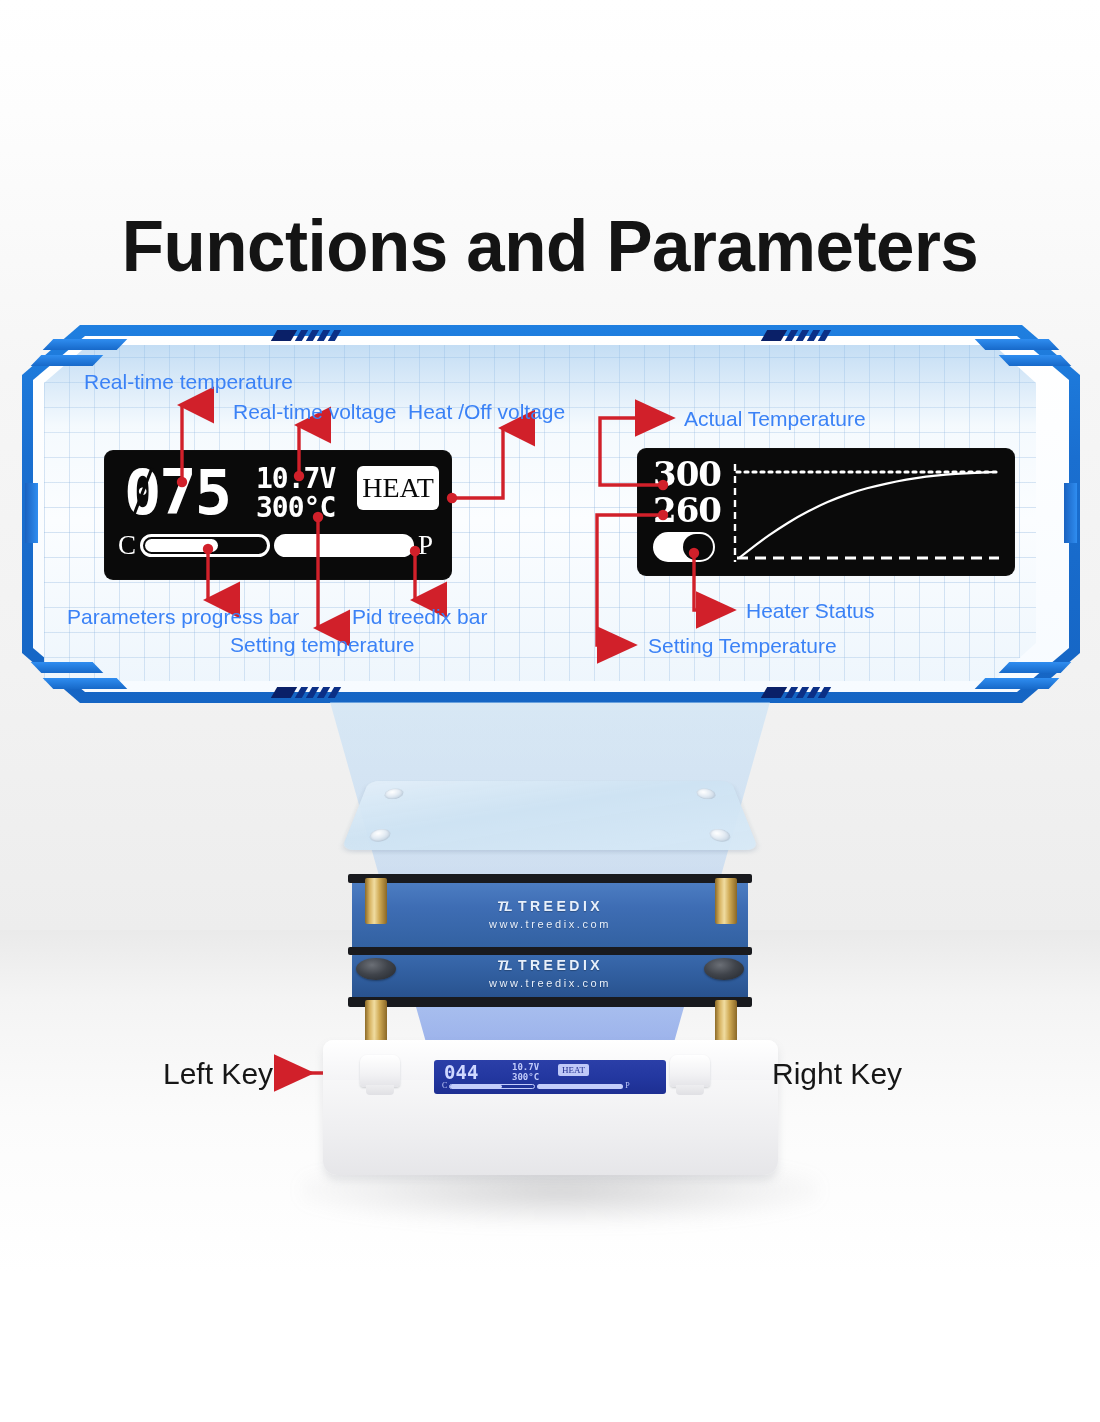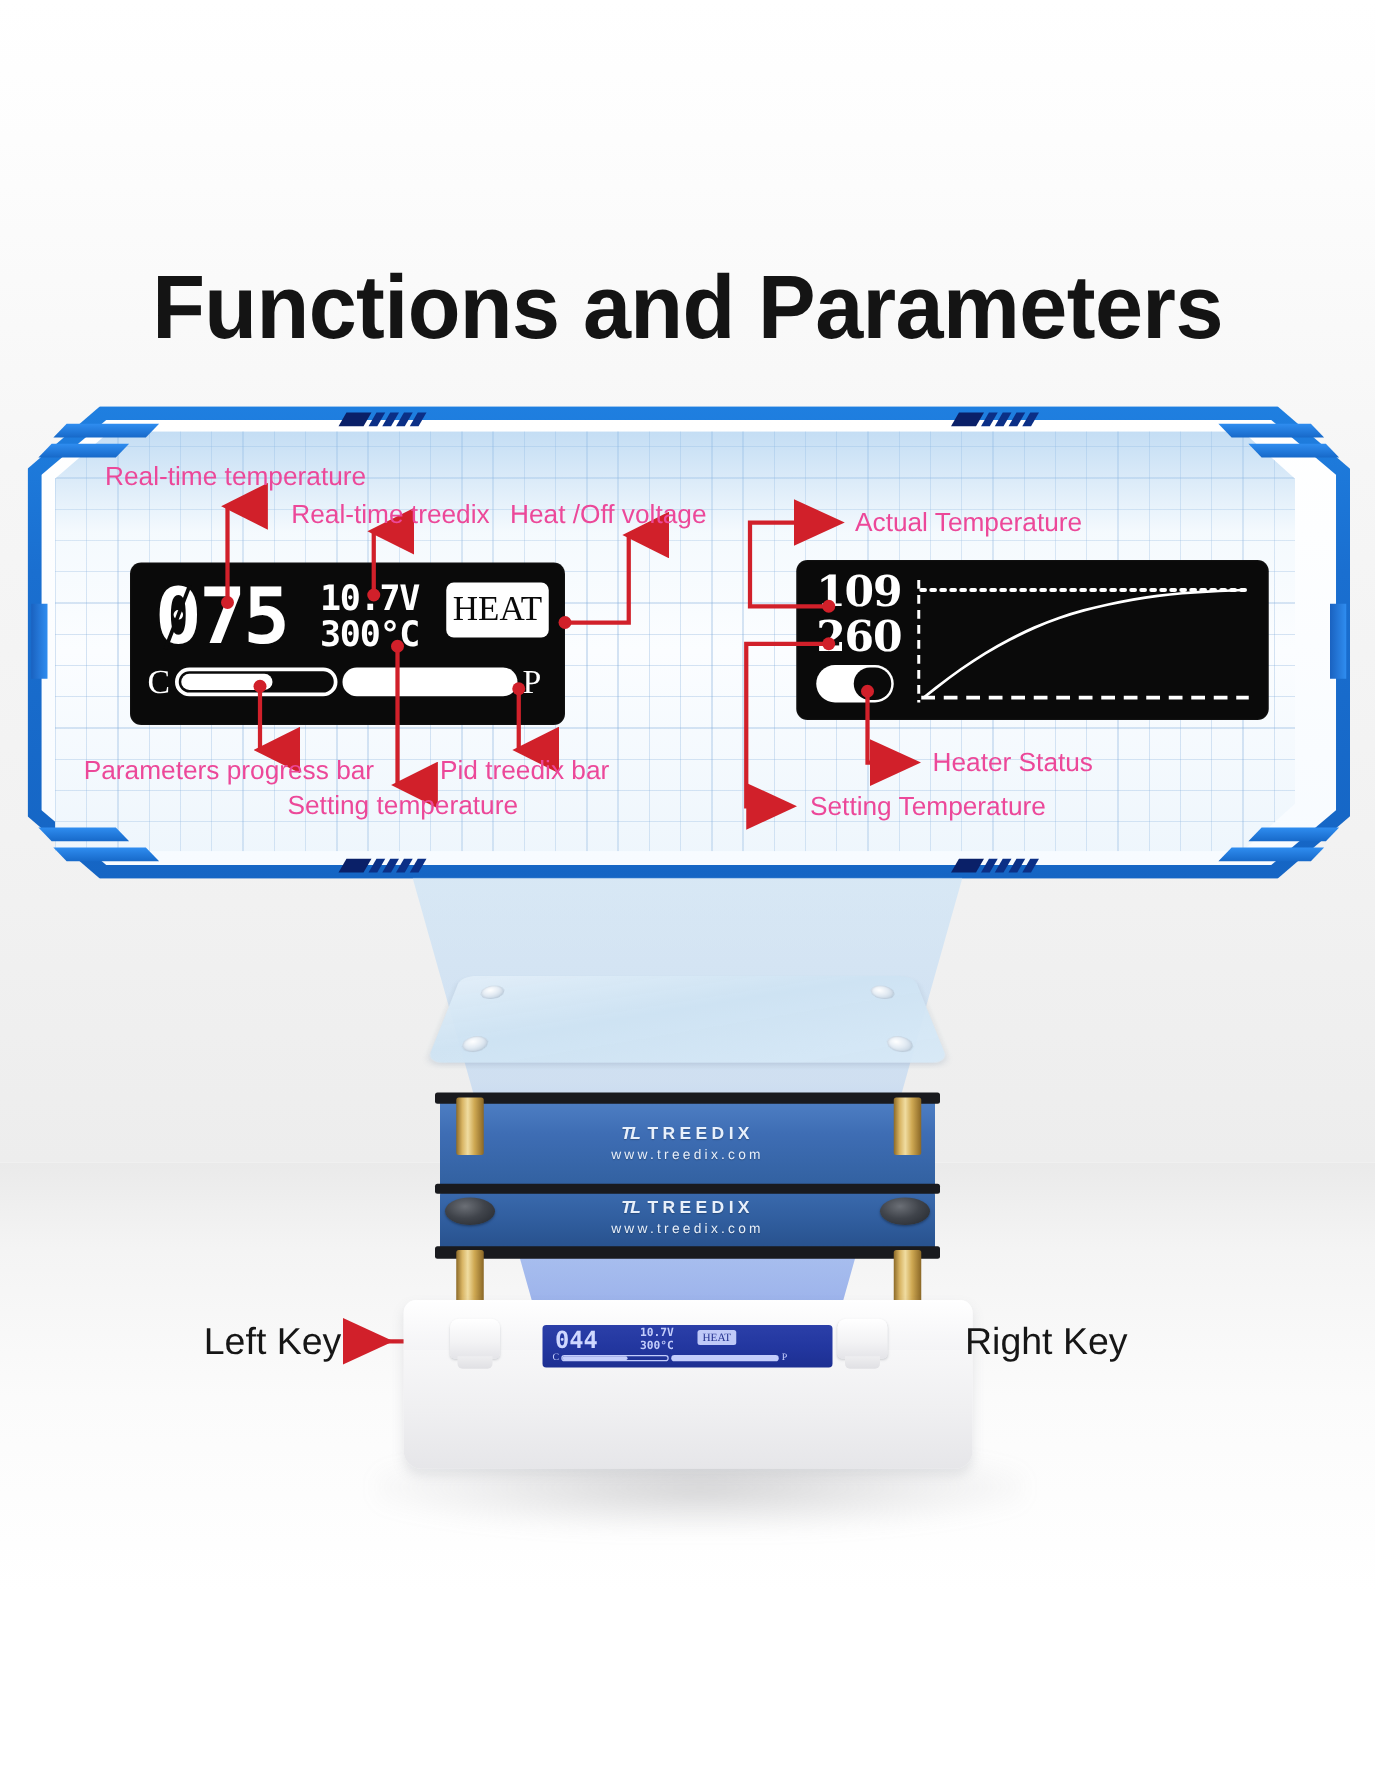--- a/index.html
+++ b/index.html
@@ -234,21 +234,21 @@
     background: #0a0a0a;
     border-radius: 13px;
   }
   .rd-chart { position: absolute; left: 90px; top: 10px; width: 276px; height: 110px; }
 
   
   .cal-label {
     position: absolute;
     font-family: "Liberation Sans", sans-serif;
     font-size: 21px;
-    color: #ec4899;
+    color: #3b82f6;
     white-space: nowrap;
     line-height: 24px;
   }
   svg.callouts {
     position: absolute; left: 0; top: 0;
     width: 1100px; height: 1422px;
     pointer-events: none;
   }
 
   
@@ -484,21 +484,21 @@
     <div class="bar-c">
       <div class="fill" id="barCFill" style="width: 73.16px;"></div>
     </div>
     <div class="bar-p"></div>
     <div class="bar-label">P</div>
   </div>
 </div>
 
 <div class="oled oled-right">
   <div class="rd-nums">
-    <div>109</div>
+    <div>300</div>
     <div>260</div>
   </div>
   <div class="rd-toggle">
     <div class="knob"></div>
   </div>
   <svg class="rd-chart" viewBox="0 0 276 110">
     <line x1="8" y1="6" x2="8" y2="104" stroke="#ffffff" stroke-width="2.4" stroke-dasharray="7 5"></line>
     <line x1="10" y1="14" x2="272" y2="14" stroke="#ffffff" stroke-width="3.2" stroke-dasharray="3 5" stroke-linecap="round"></line>
     <line x1="10" y1="100" x2="272" y2="100" stroke="#ffffff" stroke-width="3" stroke-dasharray="11 7"></line>
     <path id="curvePath" fill="none" stroke="#ffffff" stroke-width="2.2" stroke-linecap="round" d="M12.0,100.0 Q12.0,100.0 21.8,92.3 Q31.7,84.5 41.5,77.6 Q51.4,70.8 61.2,64.7 Q71.1,58.7 80.9,53.6 Q90.8,48.4 100.6,44.1 Q110.5,39.8 120.3,36.4 Q130.2,32.9 140.0,30.3 Q149.8,27.8 159.7,25.6 Q169.5,23.5 179.4,21.7 Q189.2,20.0 199.1,18.7 Q208.9,17.4 218.8,16.6 Q228.6,15.7 238.5,15.3 Q248.3,14.9 258.2,14.4 L268.0,14.0"></path>
@@ -549,21 +549,21 @@
   <circle cx="694" cy="553" r="5.2" fill="#d1202a"></circle>
 
   <line x1="375" y1="1073" x2="308" y2="1073" stroke="#d1202a" stroke-width="3.4" marker-end="url(#arrLeft)"></line>
   <circle cx="375" cy="1073" r="5.6" fill="#d1202a"></circle>
 
   <line x1="693" y1="1073" x2="757" y2="1073" stroke="#d1202a" stroke-width="3.4" marker-end="url(#arrRight)"></line>
   <circle cx="693" cy="1073" r="5.6" fill="#d1202a"></circle>
 </svg>
 
 <div class="cal-label" style="left:84px; top:370px;">Real-time temperature</div>
-<div class="cal-label" style="left:233px; top:400px;">Real-time treedix</div>
+<div class="cal-label" style="left:233px; top:400px;">Real-time voltage</div>
 <div class="cal-label" style="left:408px; top:400px;">Heat /Off voltage</div>
 <div class="cal-label" style="left:67px; top:605px;">Parameters progress bar</div>
 <div class="cal-label" style="left:230px; top:633px;">Setting temperature</div>
 <div class="cal-label" style="left:352px; top:605px;">Pid treedix bar</div>
 <div class="cal-label" style="left:684px; top:407px;">Actual Temperature</div>
 <div class="cal-label" style="left:746px; top:599px;">Heater Status</div>
 <div class="cal-label" style="left:648px; top:634px;">Setting Temperature</div>
 
 <div class="device-zone">
   <div class="beam"></div>

